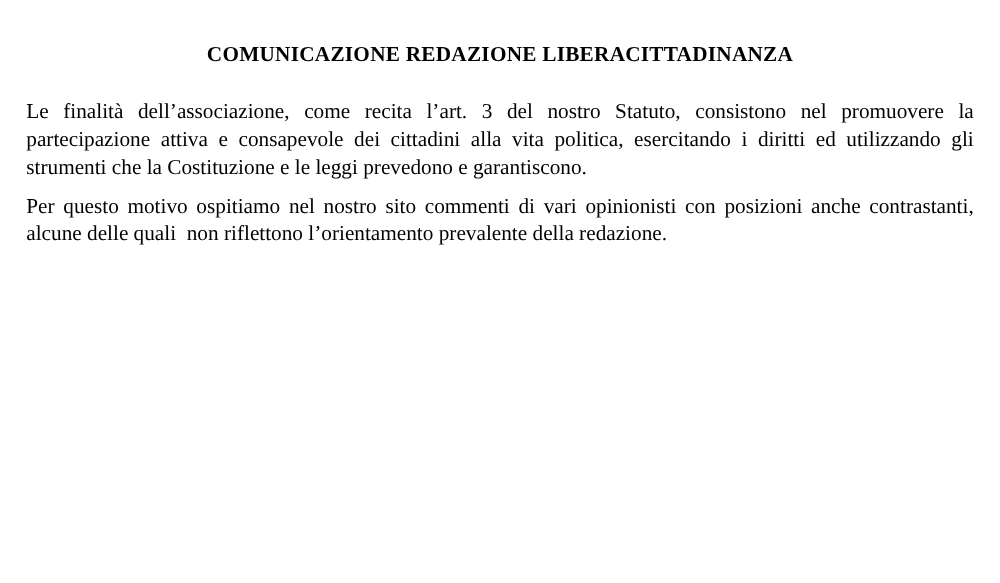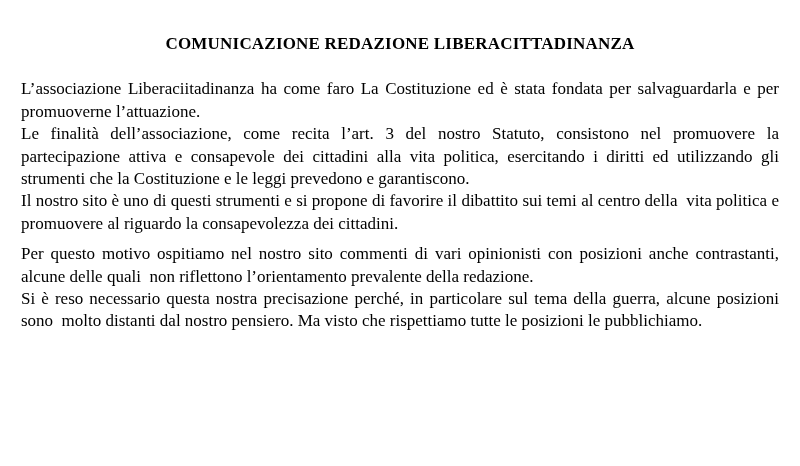--- a/index.html
+++ b/index.html
@@ -39,21 +39,18 @@
     margin-top: 8px;
   }
 </style>
 </head>
 <body>
 
 <div class="page">
   <h1 class="doc-title">COMUNICAZIONE REDAZIONE LIBERACITTADINANZA</h1>
 
   <div>
-    <p class="para">L’associazione Liberaciitadinanza ha come faro La Costituzione ed è stata fondata per salvaguardarla e per promuoverne l’attuazione.</p>
     <p class="para">Le finalità dell’associazione, come recita l’art. 3 del nostro Statuto, consistono nel promuovere la partecipazione attiva e consapevole dei cittadini alla vita politica, esercitando i diritti ed utilizzando gli strumenti che la Costituzione e le leggi prevedono e garantiscono.</p>
-    <p class="para">Il nostro sito è uno di questi strumenti e si propone di favorire il dibattito sui temi al centro della  vita politica e promuovere al riguardo la consapevolezza dei cittadini.</p>
 
     <p class="para new-block">Per questo motivo ospitiamo nel nostro sito commenti di vari opinionisti con posizioni anche contrastanti, alcune delle quali  non riflettono l’orientamento prevalente della redazione.</p>
-    <p class="para">Si è reso necessario questa nostra precisazione perché, in particolare sul tema della guerra, alcune posizioni sono  molto distanti dal nostro pensiero. Ma visto che rispettiamo tutte le posizioni le pubblichiamo.</p>
 
   </div>
 </div>
 
 </body></html>

